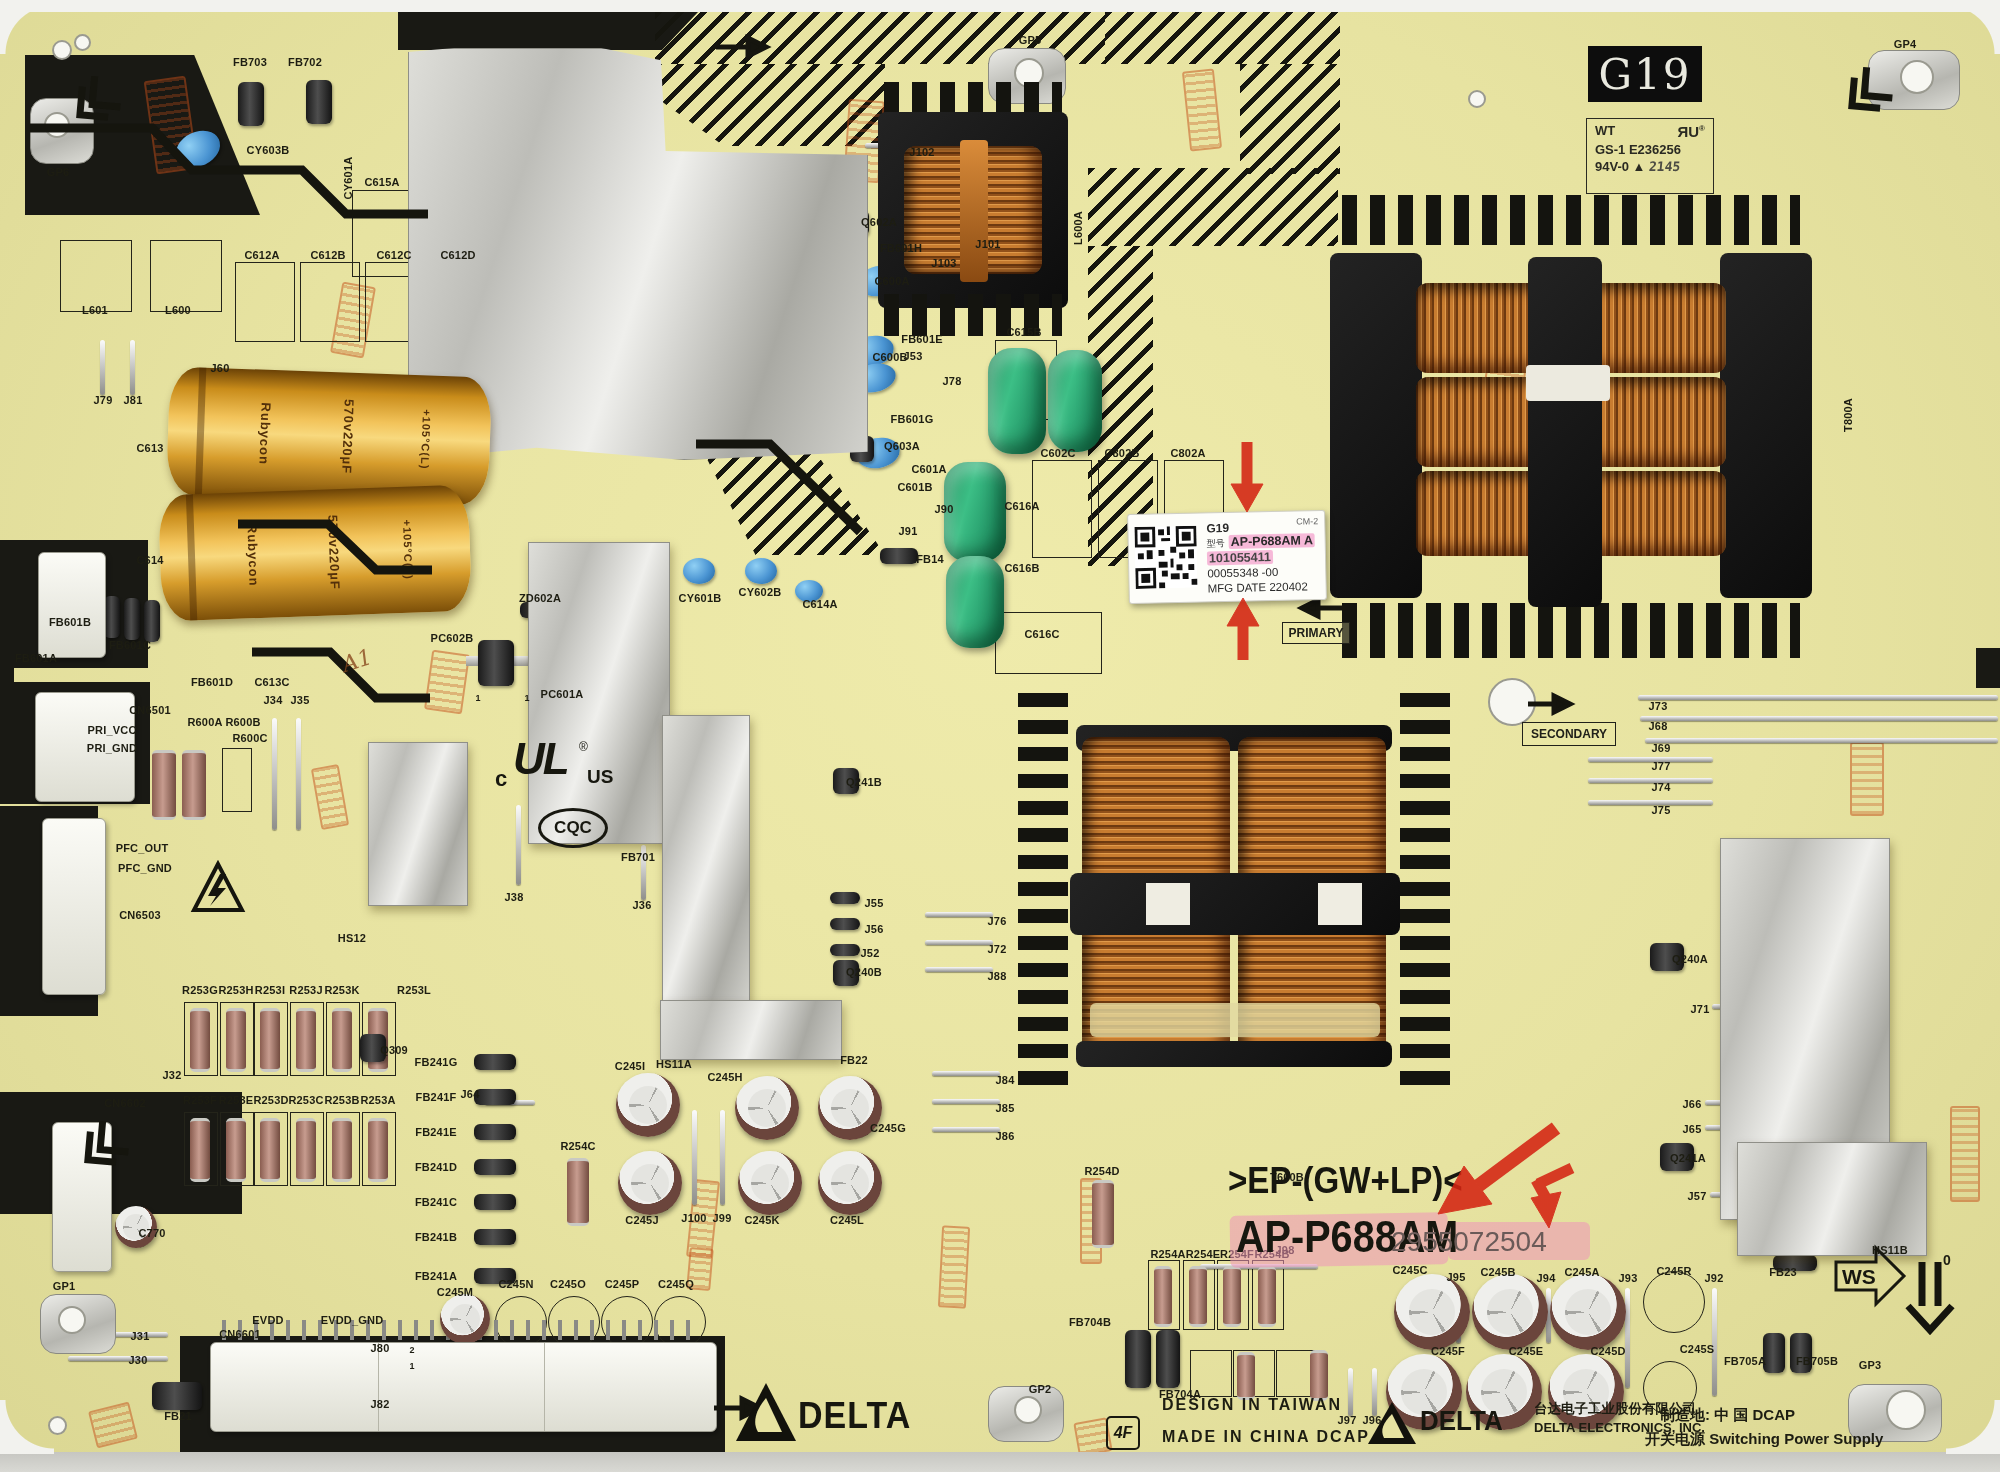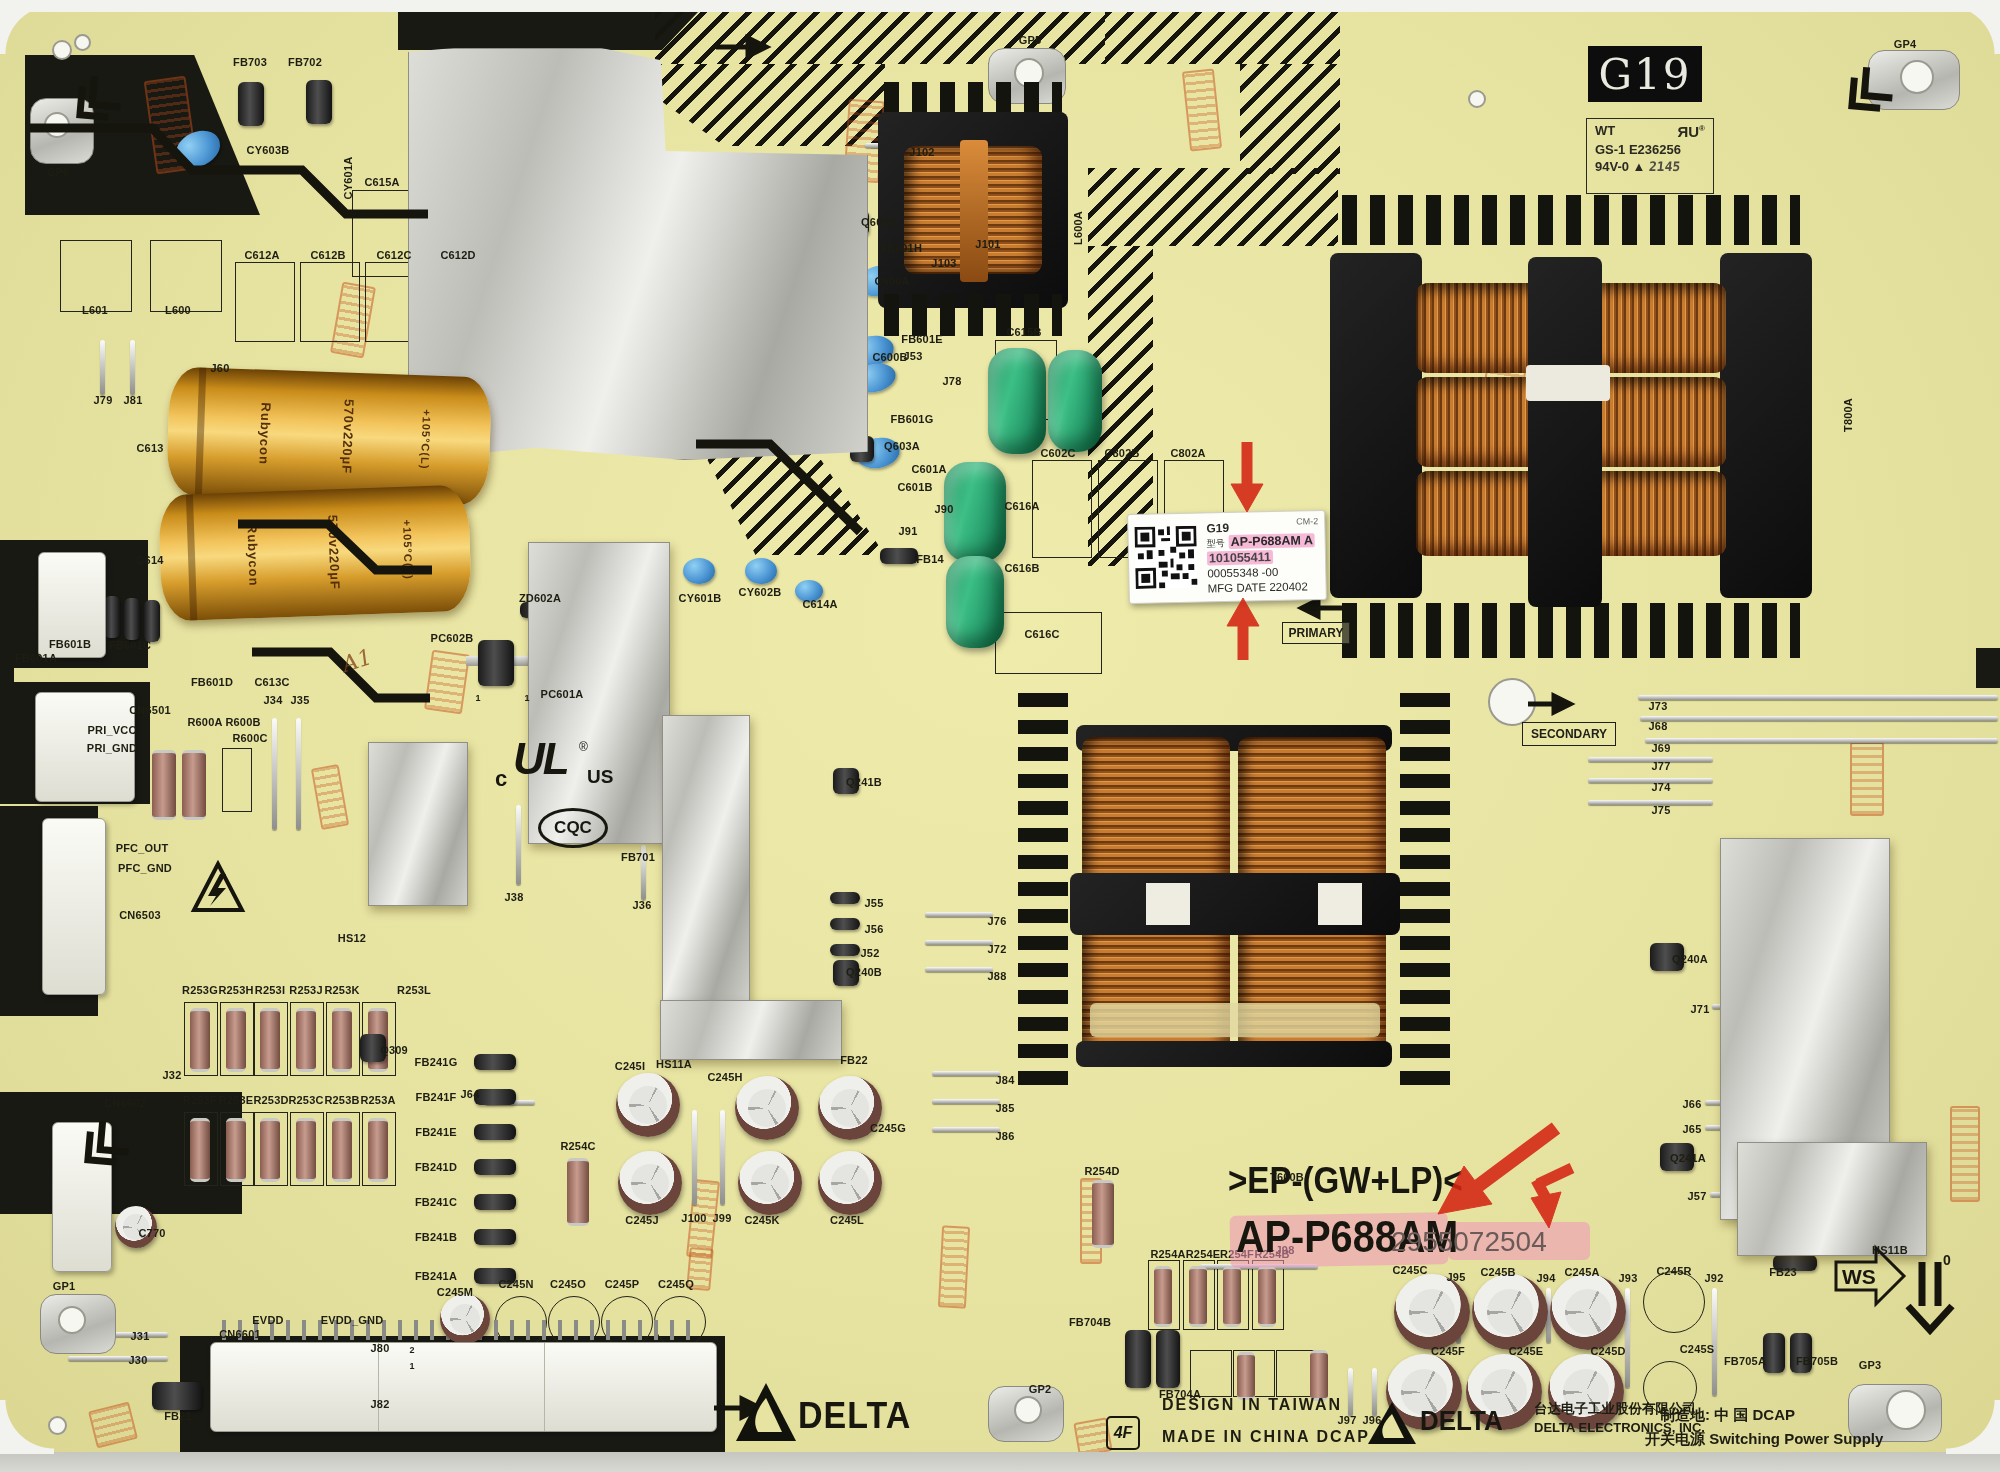--- a/index.html
+++ b/index.html
@@ -362,21 +362,21 @@
     <span class="lbl" style="left: 328px; top: 255px;">C612B</span>
     <span class="lbl" style="left: 394px; top: 255px;">C612C</span>
     <span class="lbl" style="left: 458px; top: 255px;">C612D</span>
     <span class="lbl" style="left: 95px; top: 310px;">L601</span>
     <span class="lbl" style="left: 178px; top: 310px;">L600</span>
     <span class="lbl" style="left: 220px; top: 368px;">J60</span>
     <span class="lbl" style="left: 103px; top: 400px;">J79</span>
     <span class="lbl" style="left: 133px; top: 400px;">J81</span>
     <span class="lbl" style="left: 150px; top: 448px;">C613</span>
     <span class="lbl" style="left: 150px; top: 560px;">C614</span>
-    <span class="lbl" style="left: 70px; top: 622px; margin-top: 22px;">FB601B</span>
+    <span class="lbl" style="left: 70px; top: 622px;">FB601B</span>
     <span class="lbl" style="left: 36px; top: 658px;">FB601A</span>
     <span class="lbl" style="left: 130px; top: 645px;">FB601C</span>
     <span class="lbl" style="left: 212px; top: 682px;">FB601D</span>
     <span class="lbl" style="left: 272px; top: 682px;">C613C</span>
     <span class="lbl" style="left: 150px; top: 710px;">CN6501</span>
     <span class="lbl" style="left: 112px; top: 730px;">PRI_VCC</span>
     <span class="lbl" style="left: 112px; top: 748px;">PRI_GND</span>
     <span class="lbl" style="left: 205px; top: 722px;">R600A</span>
     <span class="lbl" style="left: 243px; top: 722px;">R600B</span>
     <span class="lbl" style="left: 250px; top: 738px;">R600C</span>

